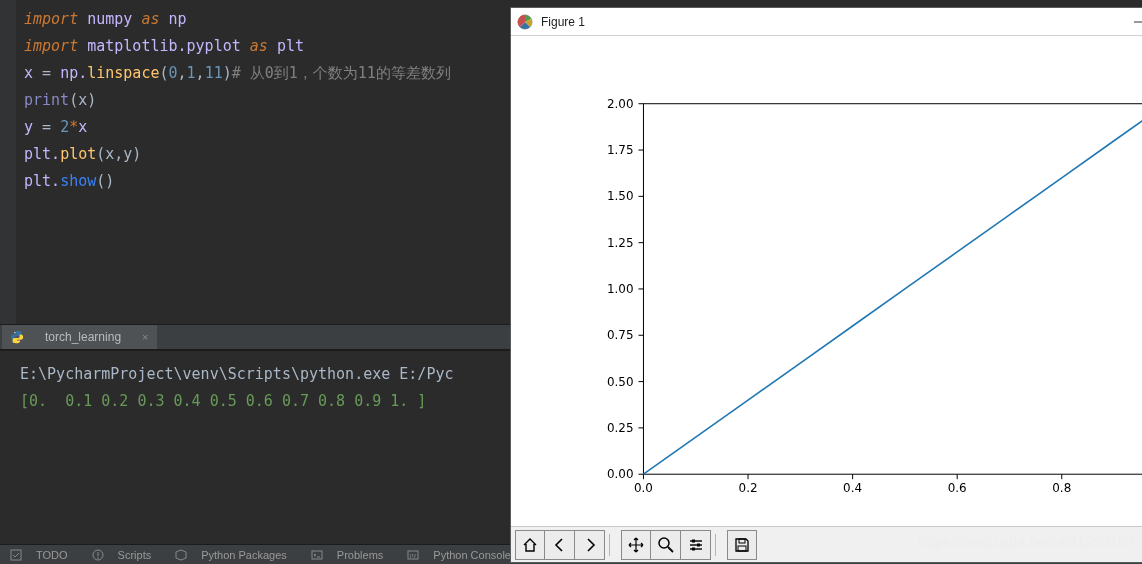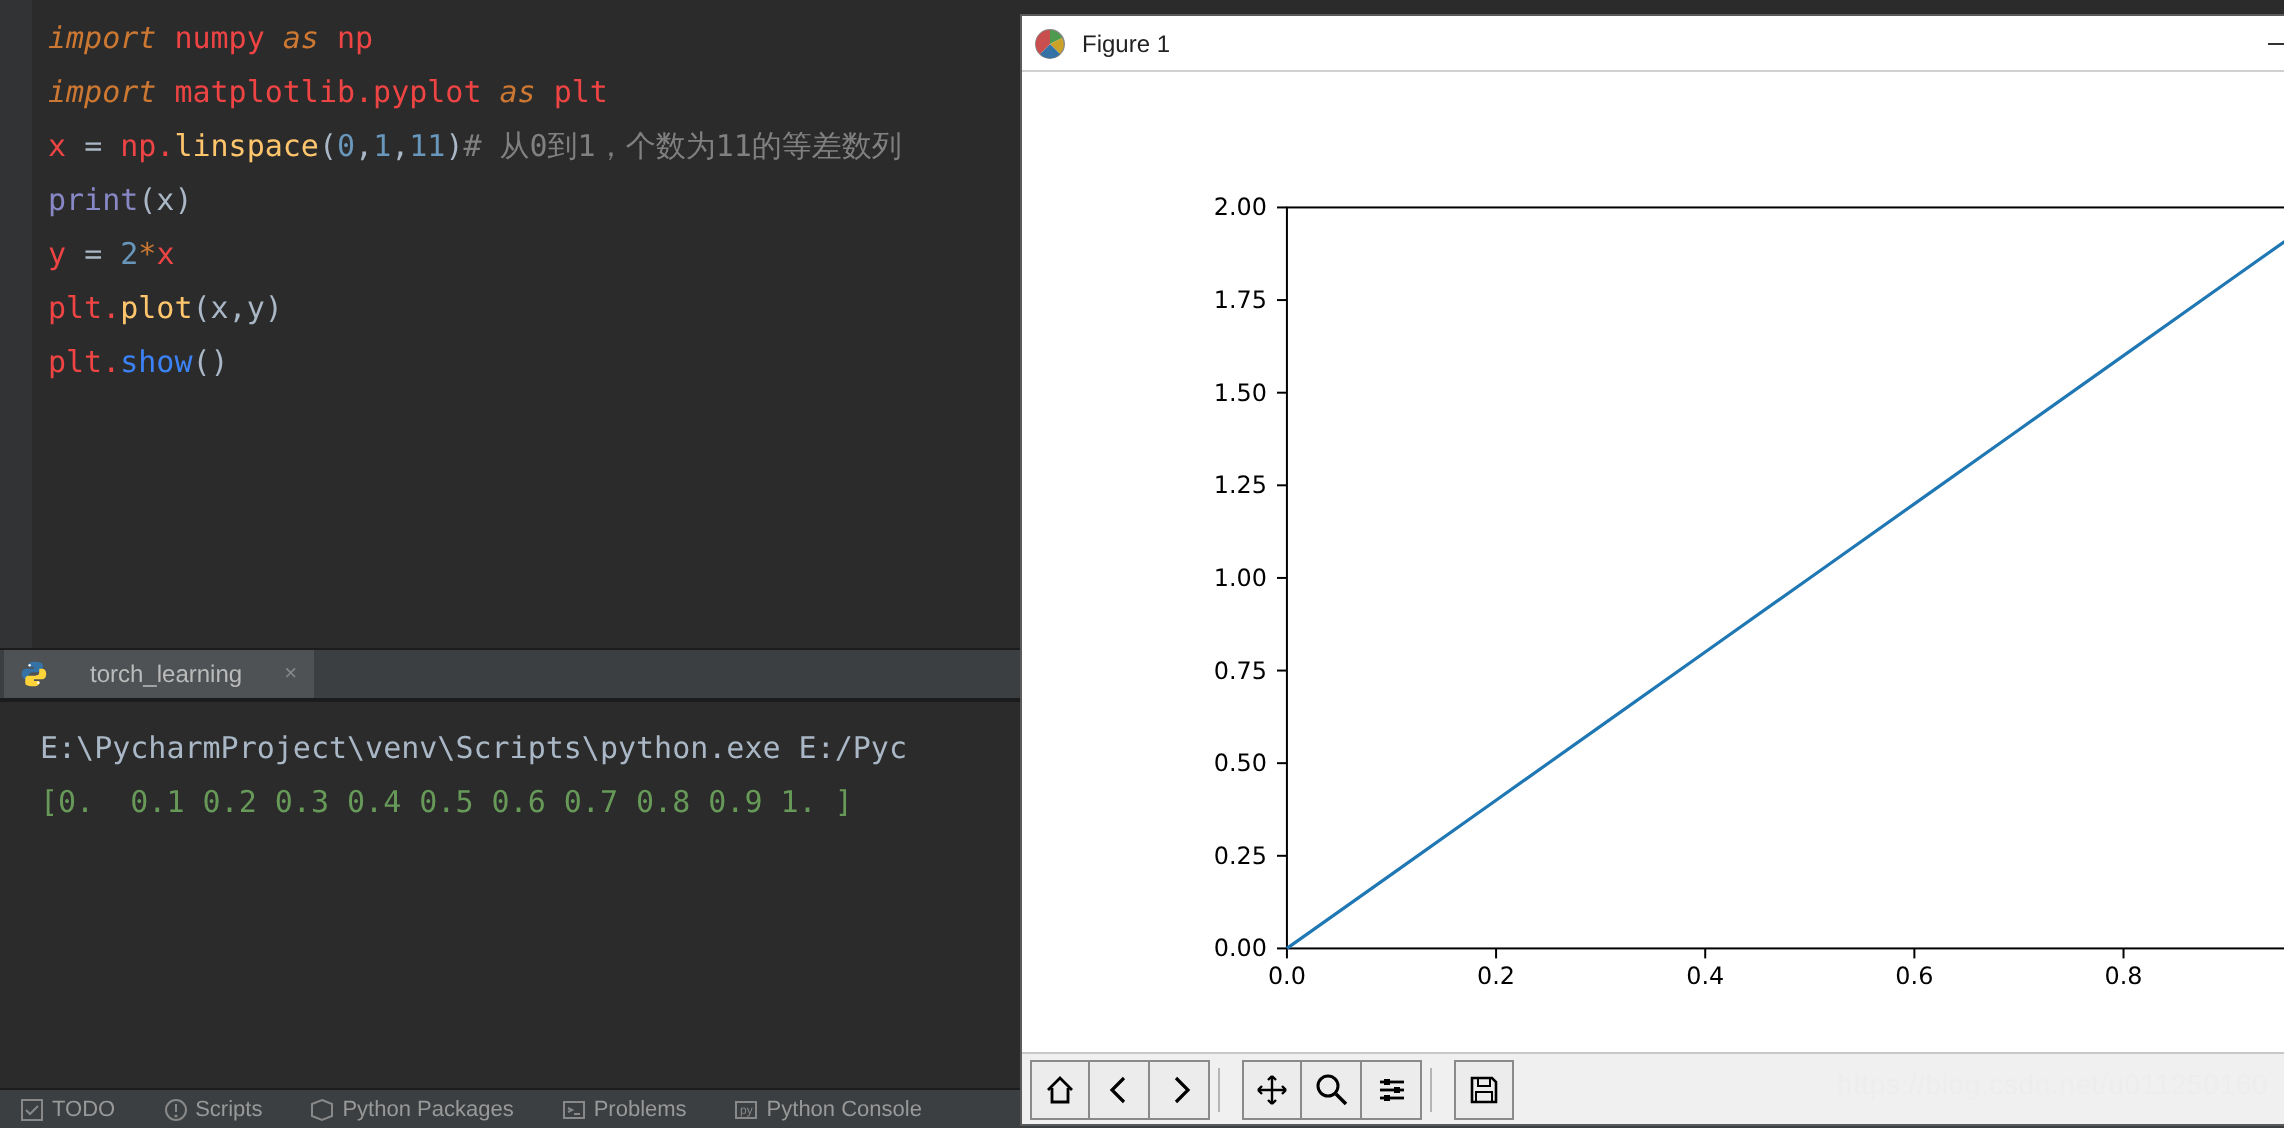--- a/index.html
+++ b/index.html
@@ -21,21 +21,21 @@
     border-left:16px solid #313335;
   }
   .code-line { white-space:pre; line-height:27px; padding-left:4px; position:relative;}
   .fold-mark{
     position:absolute; left:-14px; top:7px; width:10px; height:10px;
     border:1px solid #6b6b6b; font-size:8px; line-height:8px; text-align:center;
     color:#6b6b6b;
   }
   .kw { color:#cc7832; font-style:italic; }
   .kw-n { color:#cc7832; font-style:normal;}
-  .id { color:#ef4444; }
+  .id { color:#c4b5fd; }
   .func { color:#8888c6; }
   .call { color:#ffc66d; }
   .num { color:#6897bb; }
   .py-cyan { color:#3b82f6;}
   .comment { color:#808080; }
   .op { color:#a9b7c6;}
   .paren{ color:#a9b7c6;}
 
   .run-tab-bar{
     height:26px; background:#3c3f41; display:flex; align-items:center;
@@ -55,21 +55,21 @@
     font-size:15px; line-height:27px;border-top:1px solid #1c1c1c;
   }
   .console .path{ color:#a9b7c6; white-space:pre;}
   .console .out { color:#679a58; white-space:pre;}
 
   .bottom-bar{
     height:20px; background:#3c3f41; border-top:1px solid #1c1c1c;
     display:flex; align-items:center; gap:24px; padding:0 10px;
     font-family:"Segoe UI",sans-serif; color:#999; font-size:11px;
   }
-  .bbi{display:flex;align-items:center;gap:4px;}
+  .bbi{display:flex;align-items:center;gap:14px;}
   .bbi svg{width:12px;height:12px;}
 
   .watermark{
     position:absolute; right:8px; bottom:14px;
     font-family:"Segoe UI",sans-serif; color:rgba(230,230,230,0.28);
     font-size:14px; letter-spacing:0.3px;
   }
 
   
   .figwin{

